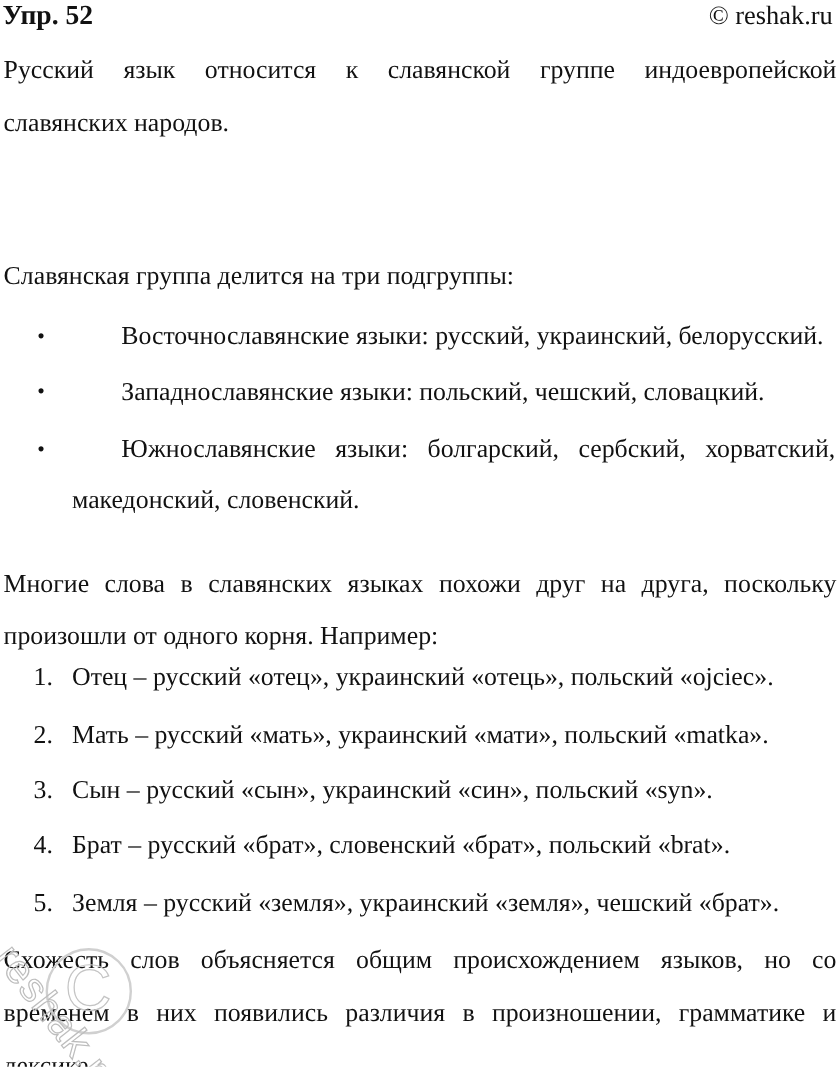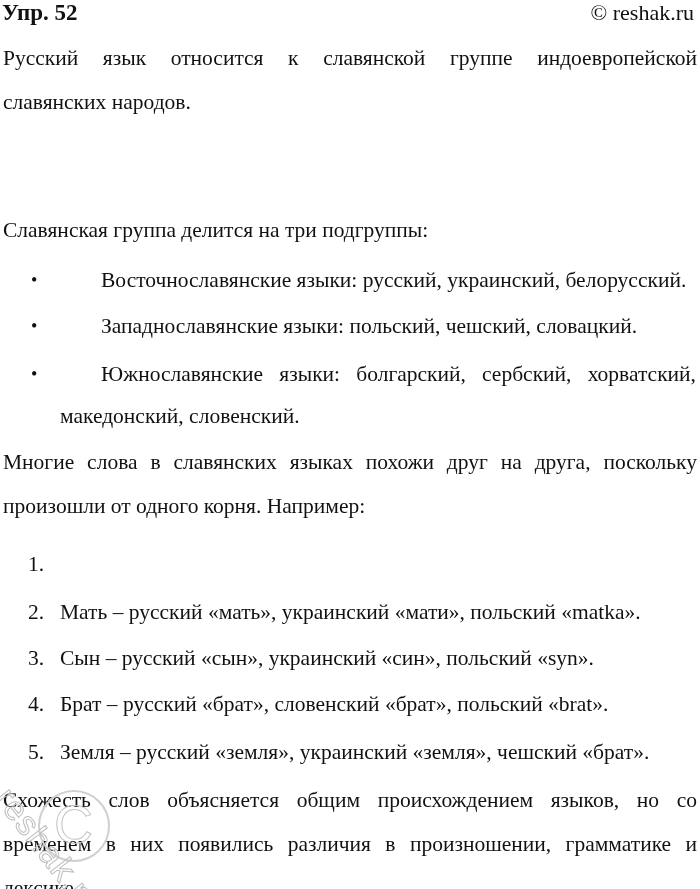--- a/index.html
+++ b/index.html
@@ -74,28 +74,29 @@
     </div>
     <div class="li" style="top:352px;">
       <span class="bullet">•</span>
       <span class="li-text just">Южнославянские языки: болгарский, сербский, хорватский,</span>
     </div>
     <div class="li" style="top:394px;text-align:right;">
       <span class="li-cont">македонский, словенский.</span>
     </div>
   </div>
 
-  <div class="para" style="top:440px;">
+  <div class="para" style="top:464px;">
     <span class="line">Многие слова в славянских языках похожи друг на друга, поскольку</span>
     <span class="line last">произошли от одного корня. Например:</span>
   </div>
 
   <ol class="list">
     <li class="li" style="top:542px;">
       <span class="marker">1.</span>
+      <span class="li-cont">Отец – русский «отец», украинский «отець», польский «ojciec».</span>
     </li>
     <li class="li" style="top:590px;">
       <span class="marker">2.</span>
       <span class="li-cont">Мать – русский «мать», украинский «мати», польский «matka».</span>
     </li>
     <li class="li" style="top:636px;">
       <span class="marker">3.</span>
       <span class="li-cont">Сын – русский «сын», украинский «син», польский «syn».</span>
     </li>
     <li class="li" style="top:682px;">

